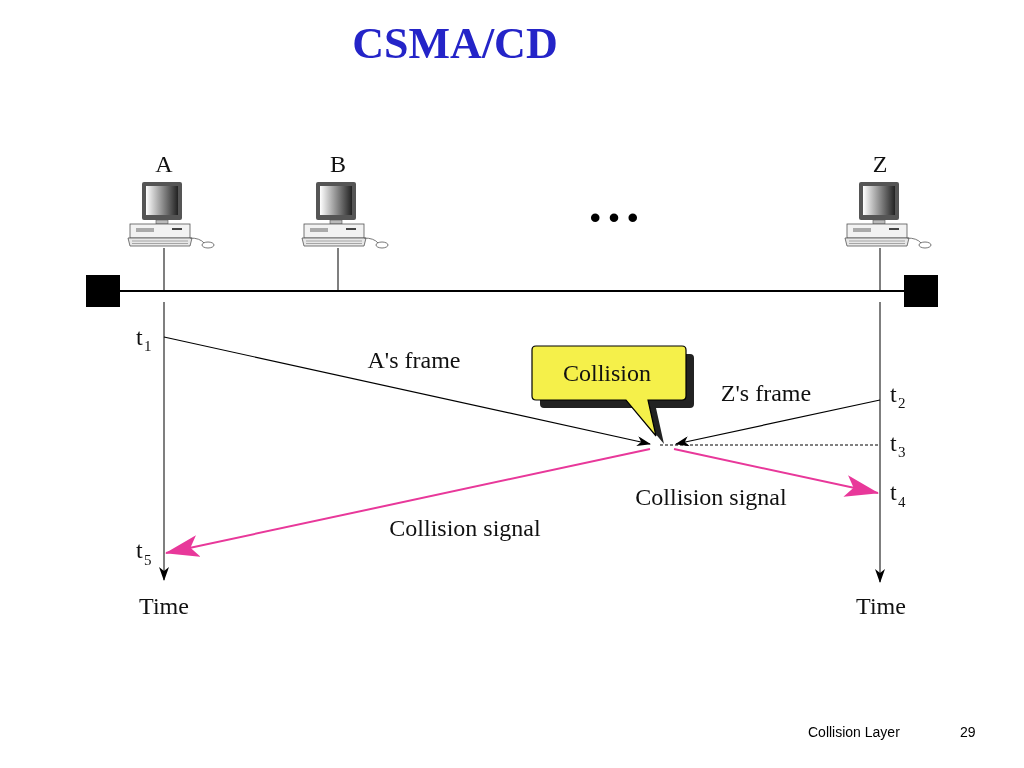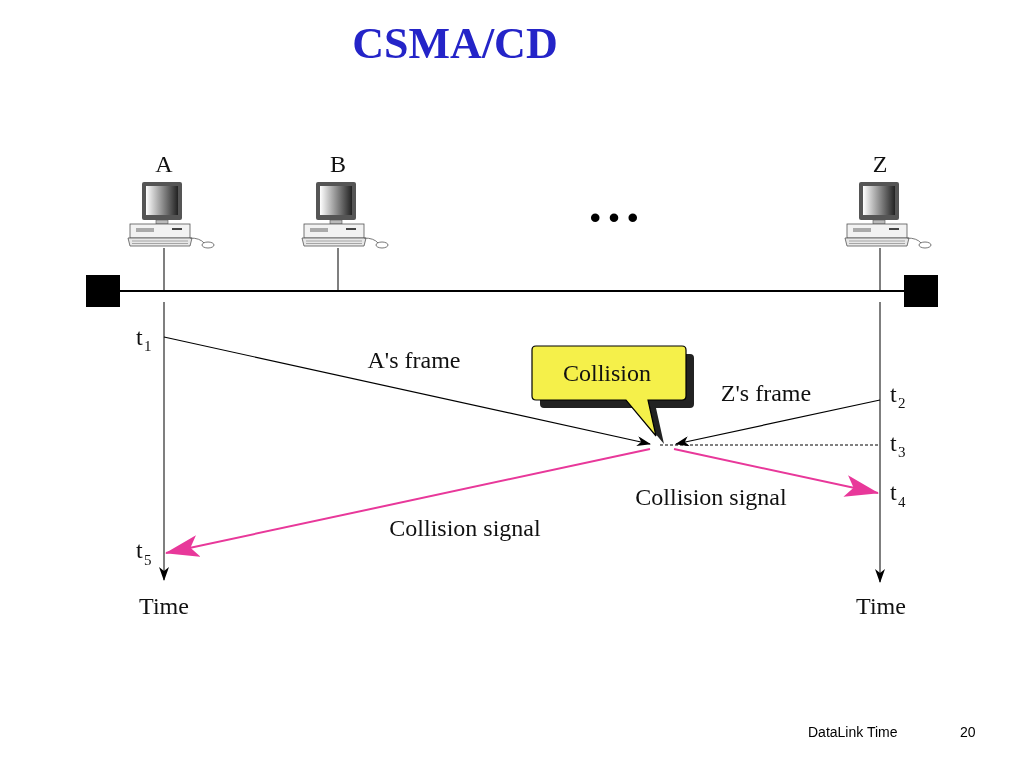--- a/index.html
+++ b/index.html
@@ -124,14 +124,14 @@
   <g>
     <text class="lbl" x="890" y="500"><tspan>t</tspan></text>
     <text class="lbl sub" x="898" y="507">4</text>
   </g>
   <g>
     <text class="lbl" x="136" y="558"><tspan>t</tspan></text>
     <text class="lbl sub" x="144" y="565">5</text>
   </g>
 </svg>
 
-<div class="footer-left">DataLink Time</div>
-<div class="footer-right">20</div>
+<div class="footer-left">Collision Layer</div>
+<div class="footer-right">29</div>
 
 </body></html>

